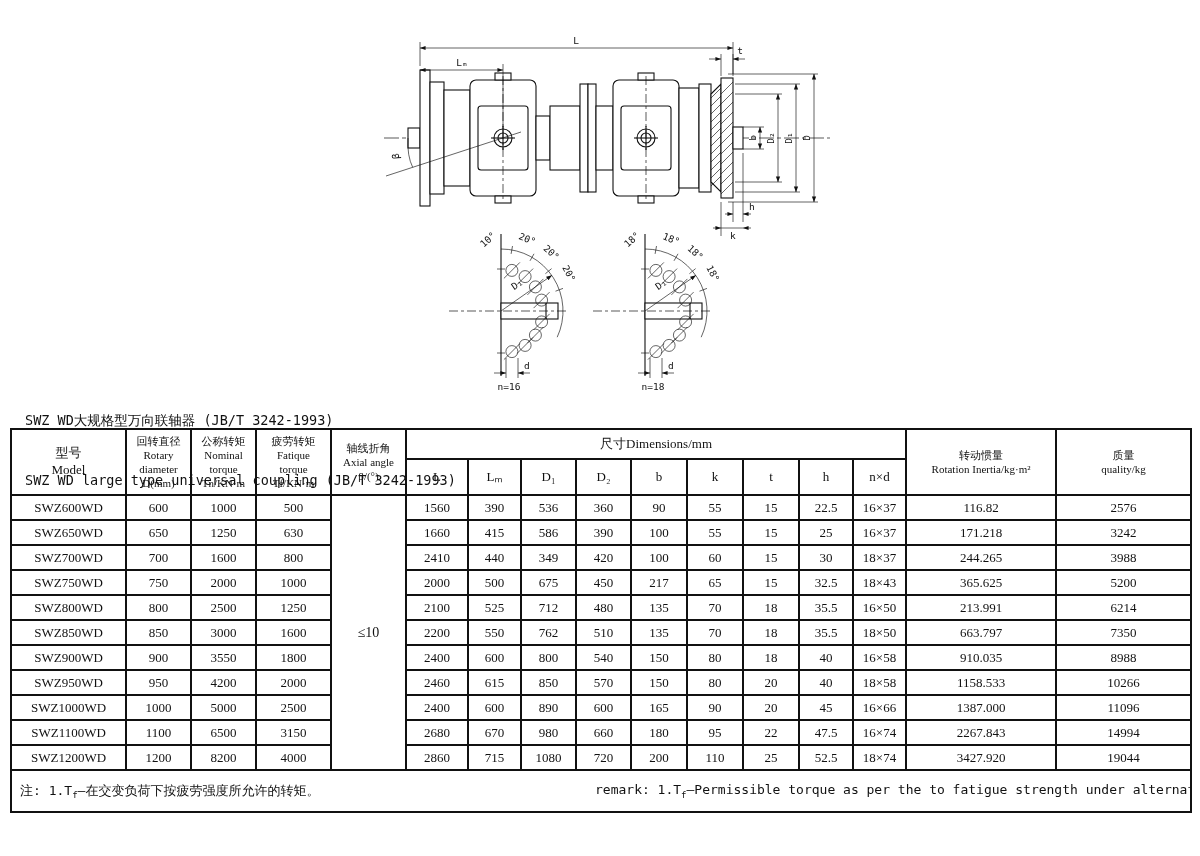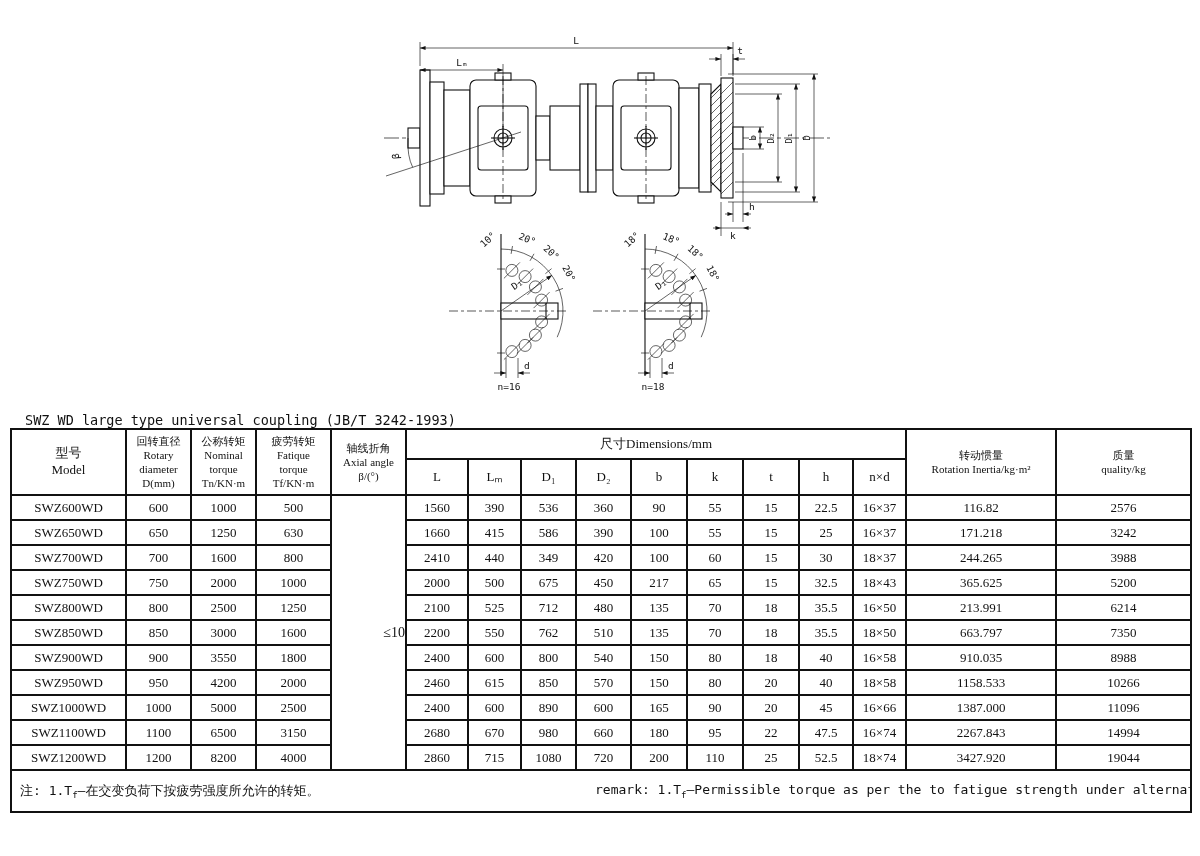--- a/index.html
+++ b/index.html
@@ -16,21 +16,21 @@
   .title-block{position:absolute;left:25px;top:370px;font-family:"DejaVu Sans Mono",monospace;
        font-size:13.5px;line-height:20px;white-space:pre;}
   table.spec{position:absolute;left:10px;top:428px;width:1180px;border-collapse:collapse;
        table-layout:fixed;text-align:center;}
   .spec th,.spec td{border:2px solid #111;padding:0;font-weight:normal;overflow:hidden;}
   .spec thead th{font-size:11px;line-height:1.28;white-space:pre-line;}
   .spec thead th.big{font-size:13px;}
   .spec thead tr.h1{height:30px;}
   .spec thead tr.h2{height:36px;}
   .spec tbody td{height:23px;font-size:13px;}
-  .spec td.axial{font-size:14px;text-align:right;}
+  .spec td.axial{font-size:14px;}
   .spec tfoot td{height:40px;position:relative;text-align:right;
        font-family:"DejaVu Sans Mono",monospace;font-size:13px;}
   .note-cn{position:absolute;left:8px;top:50%;transform:translateY(-50%);white-space:nowrap;}
   .note-en{position:absolute;left:583px;top:50%;transform:translateY(-50%);white-space:nowrap;}
   sub{font-size:9px;}
 </style>
 </head>
 <body>
 
 <div class="page">
@@ -240,20 +240,21 @@
       <line class="t" x1="272" y1="332" x2="272" y2="352"></line>
       <line class="t" x1="284" y1="332" x2="284" y2="352"></line>
       <line class="t" x1="260" y1="347" x2="272" y2="347" marker-end="url(#arr)"></line>
       <line class="t" x1="296" y1="347" x2="284" y2="347" marker-end="url(#arr)"></line>
       <text x="290" y="343">d</text>
       <text x="275" y="364" text-anchor="middle" font-size="10.5">n=18</text>
     </g>
   </svg>
 
   <div class="title-block">
+    <div>SWZ WD大规格型万向联轴器 (JB/T 3242-1993)</div>
     <div>SWZ WD large type universal coupling (JB/T 3242-1993)</div>
   </div>
 
   <table class="spec">
     <colgroup>
       <col style="width:115px">
         <col style="width:65px">
         <col style="width:65px">
         <col style="width:75px">
       <col style="width:75px">

